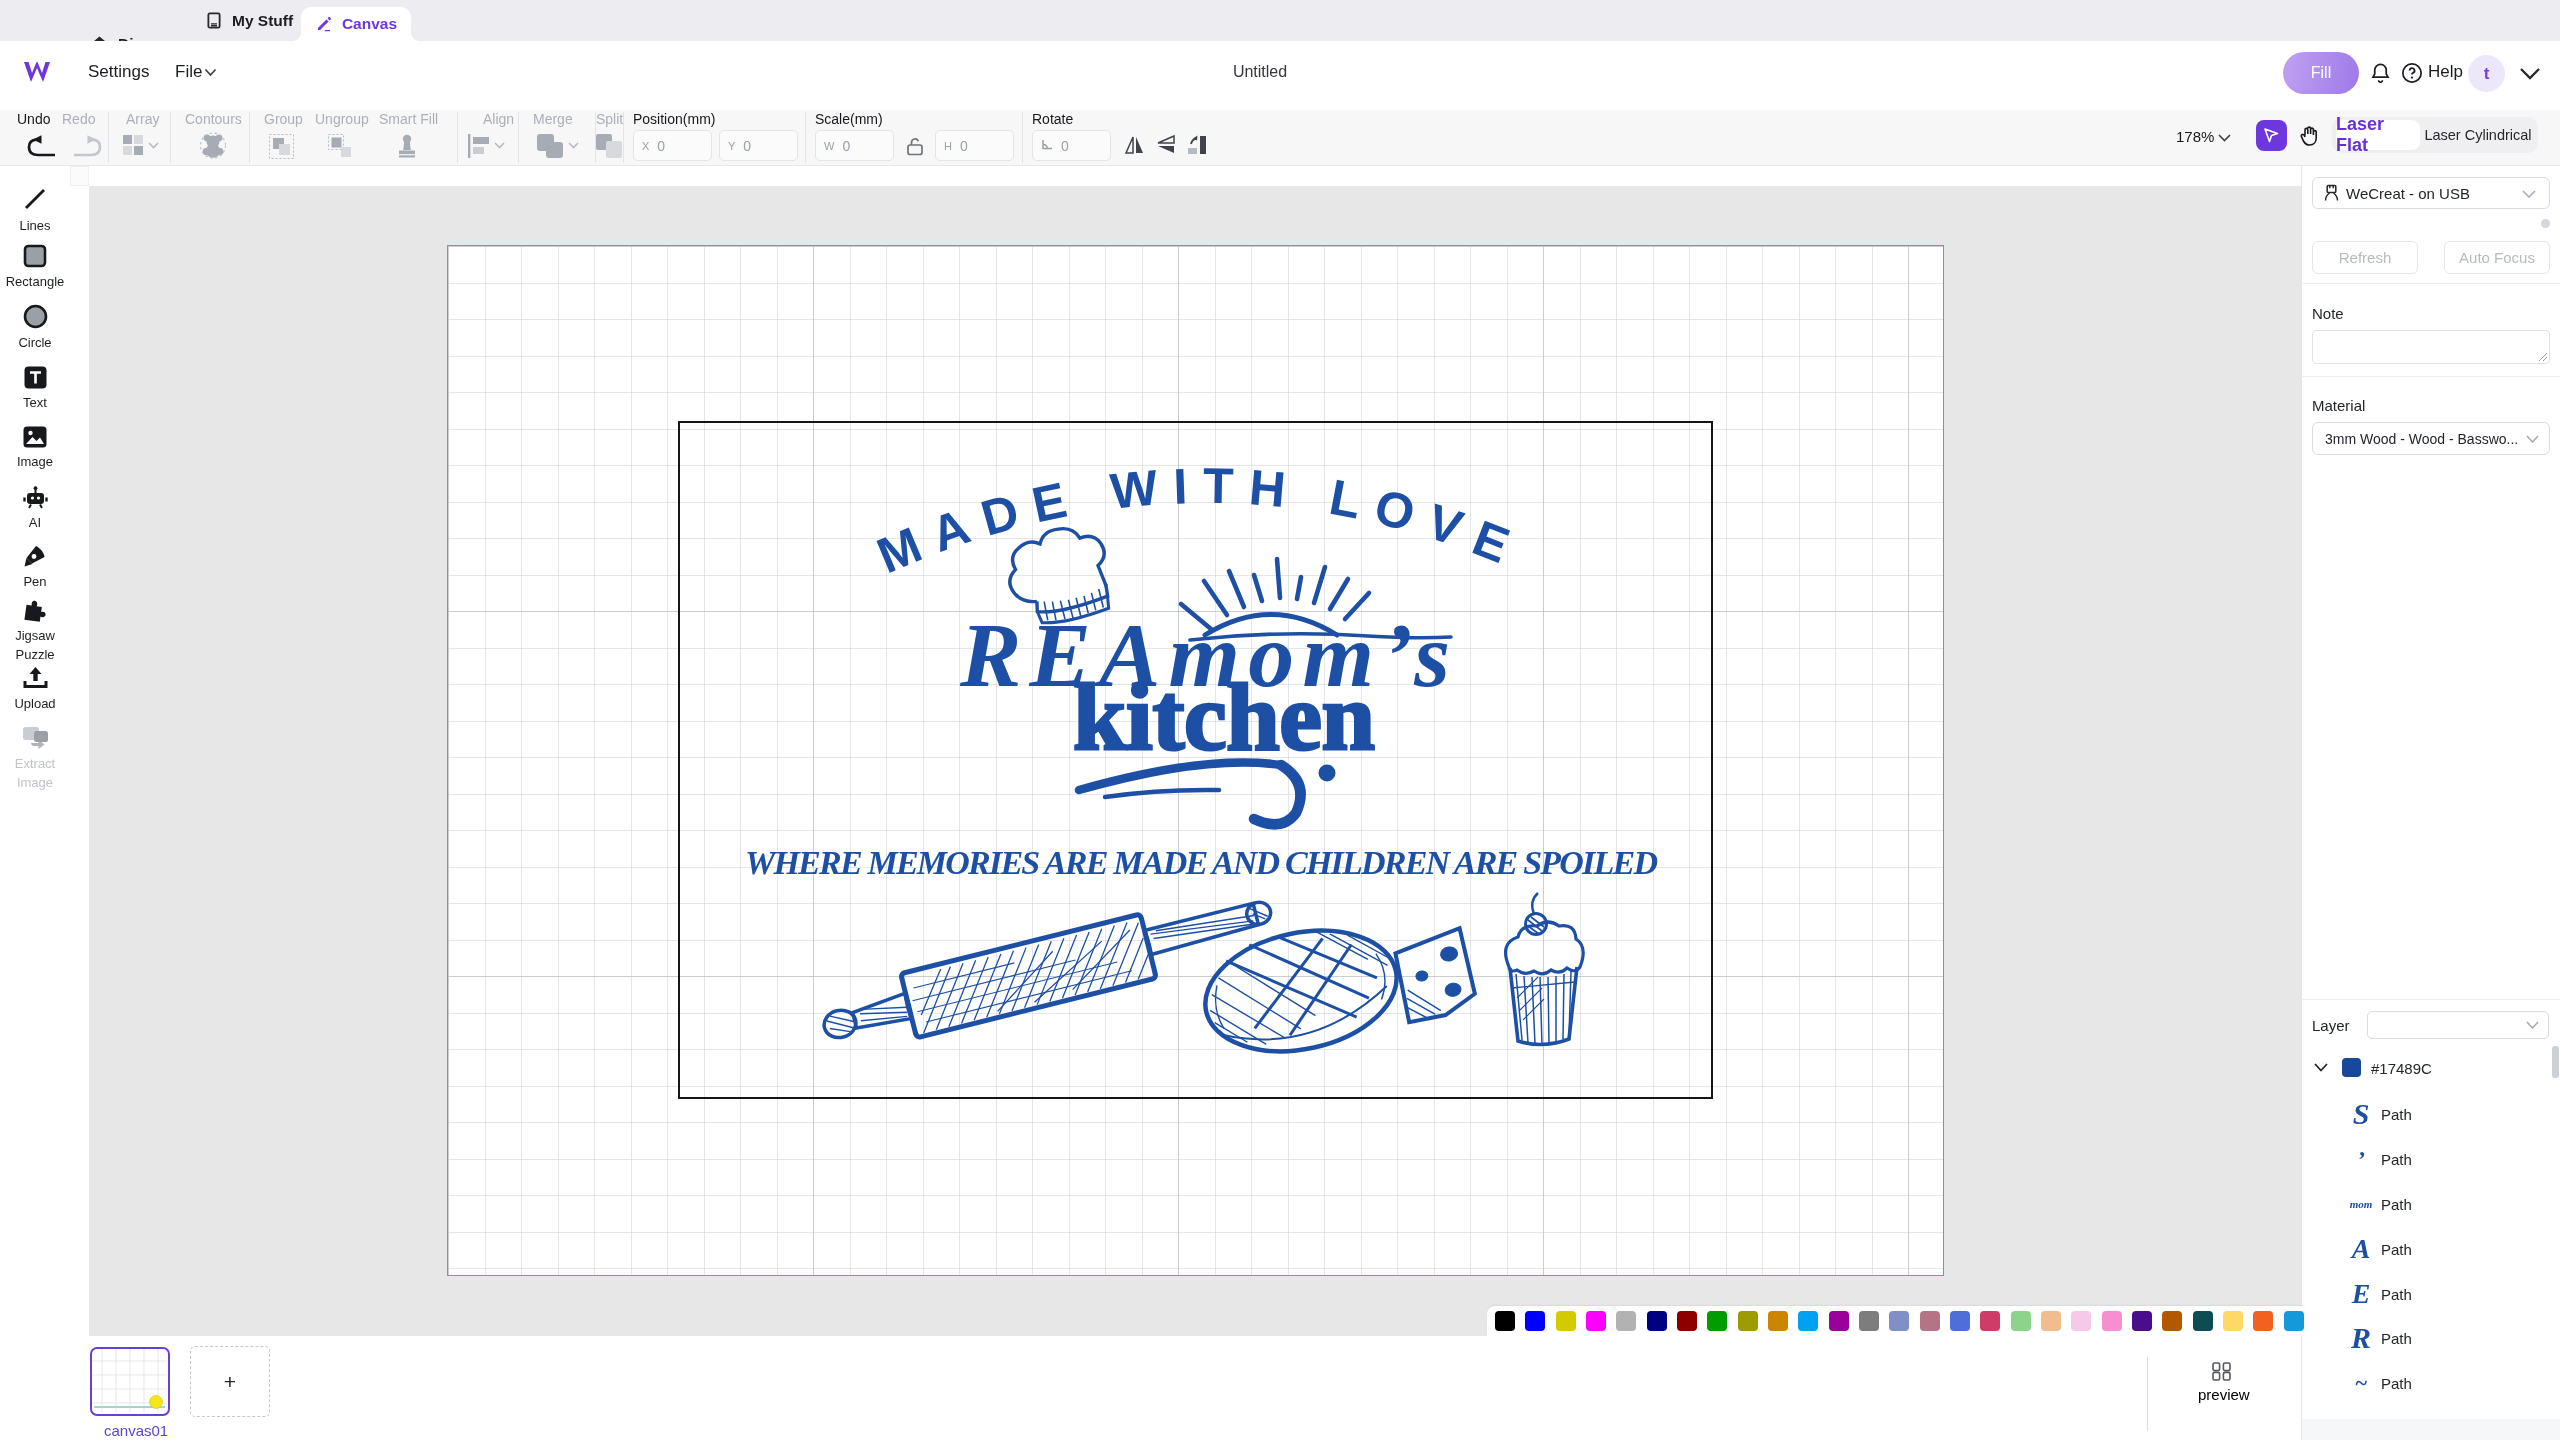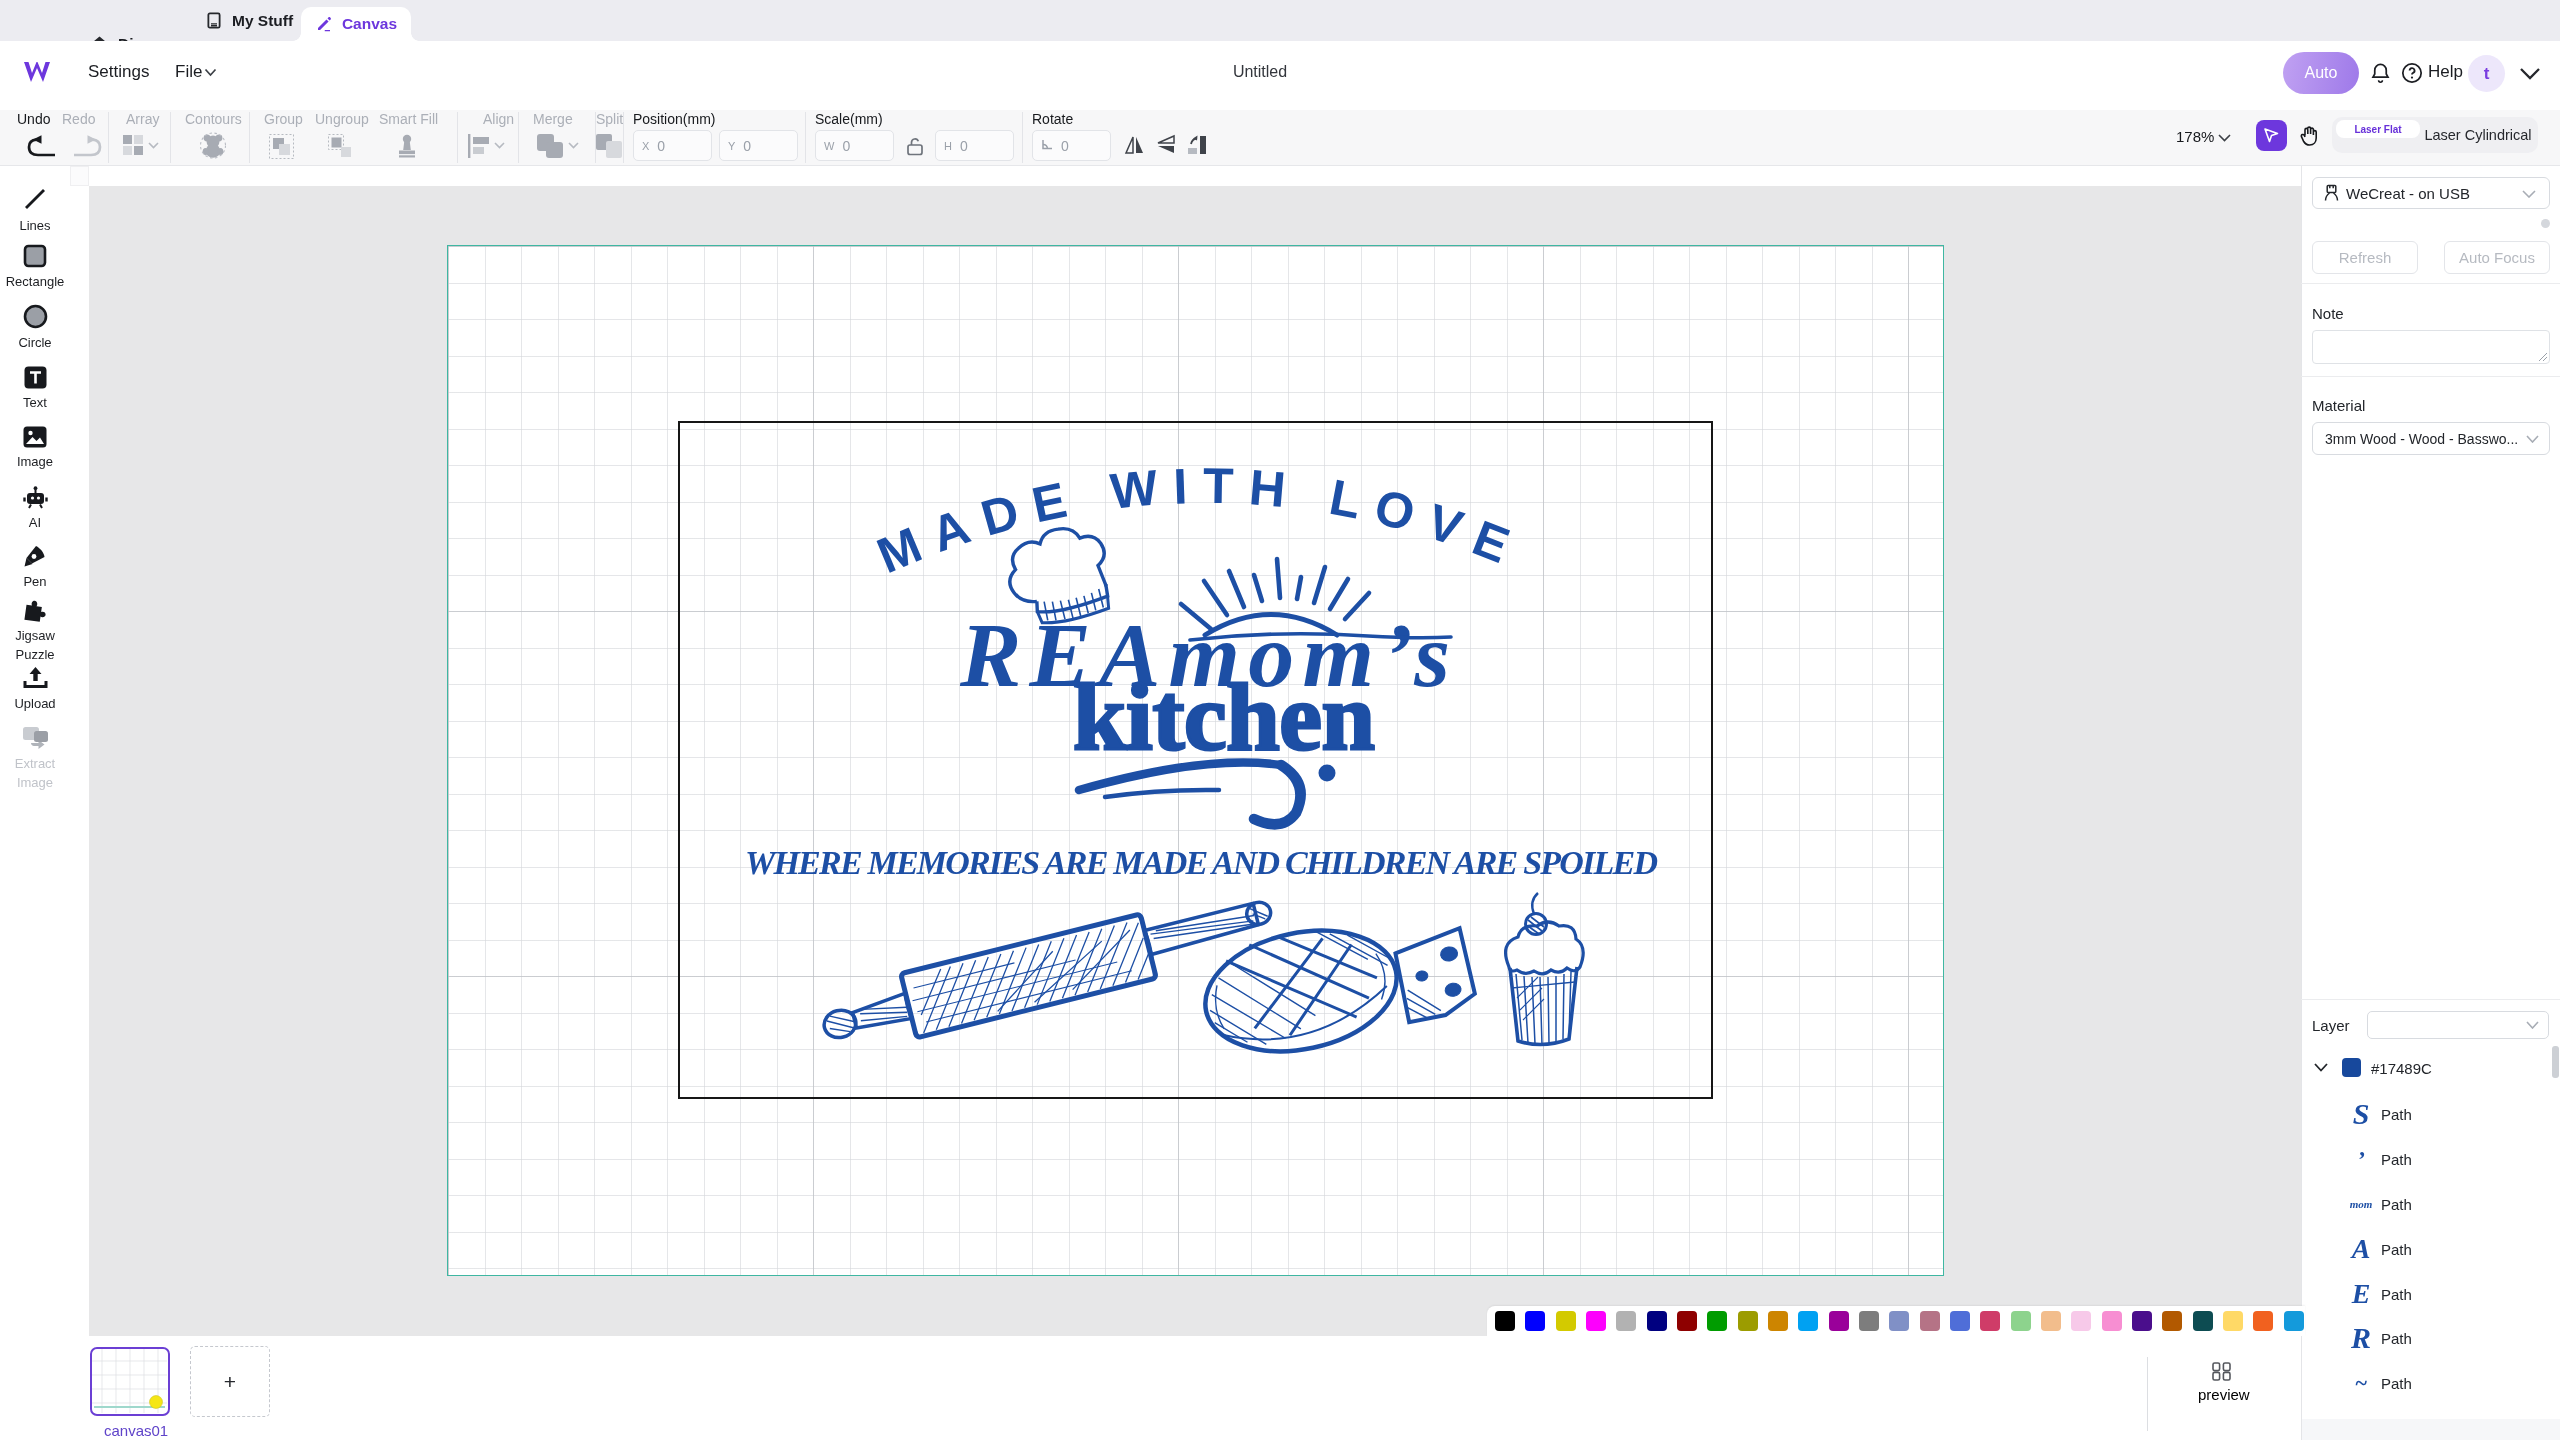--- a/index.html
+++ b/index.html
@@ -98,21 +98,21 @@
       </svg>
   </div>
   <div class="abs" style="left:88px; top:62px; font-size:17px; color:#1b1d22;">Settings</div>
   <div class="abs" style="left:175px; top:62px; font-size:17px; color:#1b1d22;">File</div>
   <svg class="abs" style="left:204px; top:68px;" width="13" height="9" viewBox="0 0 13 9" fill="none" stroke="#3c4046" stroke-width="1.7">
       <path d="M1.5 1.5 6.5 7 11.5 1.5"></path>
     </svg>
   <div class="abs" style="left:1180px; top:63px; width:160px; text-align:center; font-size:16px; color:#33363c;">Untitled</div>
   <div class="abs" style="left:2283px; top:52px; width:76px; height:42px; border-radius:21px;
        background:linear-gradient(100deg,#c0a1f2,#9e79e9); color:#fff; font-size:16px;
-       display:flex; align-items:center; justify-content:center;">Auto</div>
+       display:flex; align-items:center; justify-content:center;">Fill</div>
   <svg class="abs" style="left:2369px; top:61px;" width="23" height="24" viewBox="0 0 24 24" fill="none" stroke="#1c1e23" stroke-width="1.8">
       <path d="M12 3a6 6 0 0 0-6 6v4l-1.8 3.2h15.6L18 13V9a6 6 0 0 0-6-6z"></path>
       <path d="M10 19.6a2 2 0 0 0 4 0" stroke-width="1.6"></path>
     </svg>
   <svg class="abs" style="left:2401px; top:62px;" width="22" height="22" viewBox="0 0 24 24" fill="none" stroke="#1c1e23" stroke-width="1.9">
       <circle cx="12" cy="12" r="10"></circle>
       <path d="M9.4 9.2a2.7 2.7 0 1 1 3.8 2.6c-.9.4-1.2 1-1.2 1.9" stroke-width="2"></path>
       <circle cx="12" cy="17" r="1.2" fill="#1c1e23" stroke="none"></circle>
     </svg>
   <div class="abs" style="left:2428px; top:62px; font-size:17px; color:#1b1d22;">Help</div>
@@ -266,22 +266,22 @@
       <path d="M1 1 6.5 6.5 12 1"></path>
     </svg>
   <div class="abs" style="left:2256px; top:120px; width:31px; height:31px; border-radius:8px; background:#6d37dd;"></div>
   <svg class="abs" style="left:2263px; top:127px;" width="17" height="17" viewBox="0 0 17 17" fill="none" stroke="#fff" stroke-width="1.6">
       <path d="M2 2 L14.5 6.5 L8.5 8.5 L6.5 14.5 Z" stroke-linejoin="round"></path>
     </svg>
   <svg class="abs" style="left:2298px; top:124px;" width="24" height="24" viewBox="0 0 24 24" fill="none" stroke="#17191d" stroke-width="1.6">
       <path d="M7 11.5V5.8a1.4 1.4 0 0 1 2.8 0V10m0-5.5a1.4 1.4 0 0 1 2.8 0V10m0-4.5a1.4 1.4 0 0 1 2.8 0V11m0-3a1.4 1.4 0 0 1 2.8 0v6c0 4-2.5 7-6.5 7-3 0-4.5-1-6-3.5L3.6 13c-.6-1-.2-2 .7-2.4.8-.3 1.6 0 2.1.8L7 13"></path>
     </svg>
   <div class="abs" style="left:2332px; top:117px; width:206px; height:36px; border-radius:10px; background:#efeff2;"></div>
-  <div class="abs" style="left:2336px; top:120px; width:84px; height:18px; border-radius:8px; background:#fff;
-       display:flex; align-items:center; justify-content:center; font-size:10px; font-weight:700; color:#6730d9;">Laser Flat</div>
+  <div class="abs" style="left:2336px; top:120px; width:84px; height:30px; border-radius:8px; background:#fff;
+       display:flex; align-items:center; justify-content:center; font-size:18px; font-weight:700; color:#6730d9;">Laser Flat</div>
   <div class="abs" style="left:2420px; top:120px; width:116px; height:30px; display:flex; align-items:center; justify-content:center; font-size:14.5px; color:#26282d;">Laser Cylindrical</div>
 
   
   <div id="canvaszone"></div>
   <div id="htrack"></div>
   <div id="vtrack"></div>
   <div id="corner"></div>
   <div id="sheet"></div>
   <svg id="design" class="abs" style="left:448px; top:246px;" width="1496" height="1030" viewBox="0 0 1496 1030">
 

